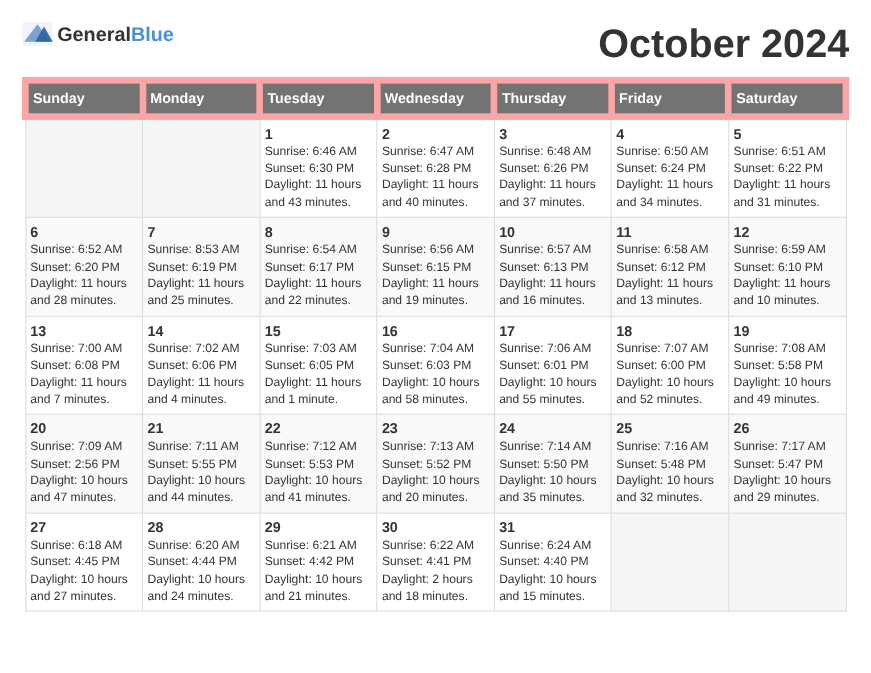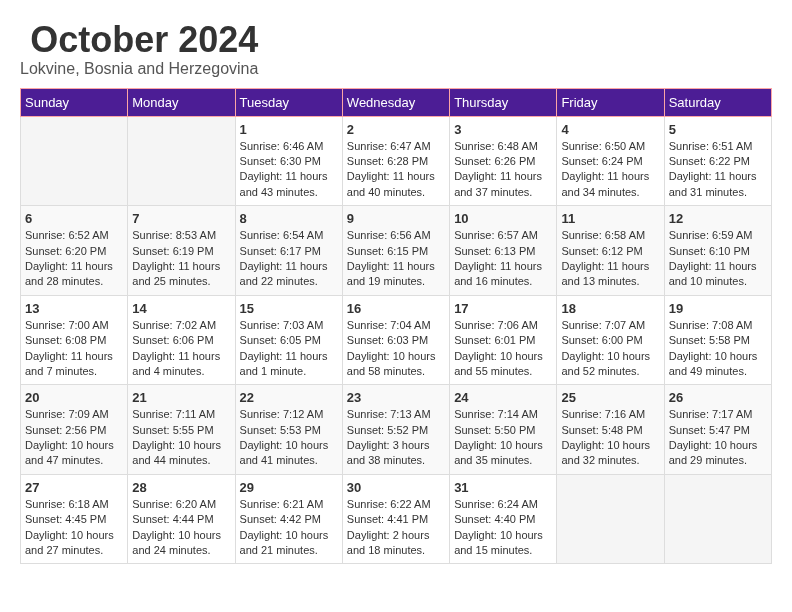--- a/index.html
+++ b/index.html
@@ -19,45 +19,44 @@
     .logo {
       display: flex;
       align-items: center;
       gap: 4px;
     }
     .logo-icon {
       width: 28px;
       height: 22px;
     }
     .title-area {
-      text-align: right;
     }
     .month-title {
       font-size: 36px;
       font-weight: bold;
       color: #333;
       line-height: 1.1;
     }
     .location-title {
       font-size: 16px;
       color: #555;
     }
     .calendar {
       width: 100%;
       border-collapse: collapse;
       border: 1px solid #ccc;
     }
     .calendar th {
-      background-color: #4c1d95;
+      background-color: #737373;
       color: #fff;
       font-size: 13px;
-      font-weight: normal;
+      font-weight: bold;
       padding: 6px 4px;
       text-align: left;
-      border: 1px solid #fca5a5;
+      border: 6px solid #fca5a5;
     }
     .calendar td {
       vertical-align: top;
       padding: 5px 4px;
       border: 1px solid #ddd;
       min-width: 100px;
       font-size: 11px;
       color: #333;
       background: #fff;
     }
@@ -80,23 +79,32 @@
       background: #f5f5f5 !important;
     }
     .calendar tbody tr td {
       height: 80px;
     }
   </style>
 </head>
 <body>
 
 <div class="header-area">
+  <div class="logo">
+    <svg class="logo-icon" viewBox="0 0 28 22" xmlns="http://www.w3.org/2000/svg">
+      <rect x="0" y="0" width="28" height="22" rx="3" fill="#f0f4fa"></rect>
+      <polygon points="14,2 26,18 2,18" fill="#4a7fc1" opacity="0.7"></polygon>
+      <polygon points="20,4 28,18 12,18" fill="#2a5fa0" opacity="0.9"></polygon>
+    </svg>
+    <div>
+      <span style="font-size:18px;font-weight:bold;color:#333;">General</span><span style="font-size:18px;font-weight:bold;color:#4a90d9;">Blue</span>
+    </div>
+  </div>
   <div class="title-area">
     <div class="month-title">October 2024</div>
-    <div class="location-title">Lokvine, Bosnia and Herzegovina</div>
   </div>
 </div>
 
 <table class="calendar">
   <thead>
     <tr>
       <th>Sunday</th>
       <th>Monday</th>
       <th>Tuesday</th>
       <th>Wednesday</th>
@@ -289,21 +297,21 @@
           <span>Sunrise: 7:12 AM</span><br>
           <span>Sunset: 5:53 PM</span><br>
           <span>Daylight: 10 hours and 41 minutes.</span>
         </div>
       </td>
         <td>
         <span class="day-number">23</span>
         <div class="day-info">
           <span>Sunrise: 7:13 AM</span><br>
           <span>Sunset: 5:52 PM</span><br>
-          <span>Daylight: 3 hours and 38 minutes.</span>
+          <span>Daylight: 10 hours and 20 minutes.</span>
         </div>
       </td>
         <td>
         <span class="day-number">24</span>
         <div class="day-info">
           <span>Sunrise: 7:14 AM</span><br>
           <span>Sunset: 5:50 PM</span><br>
           <span>Daylight: 10 hours and 35 minutes.</span>
         </div>
       </td>

